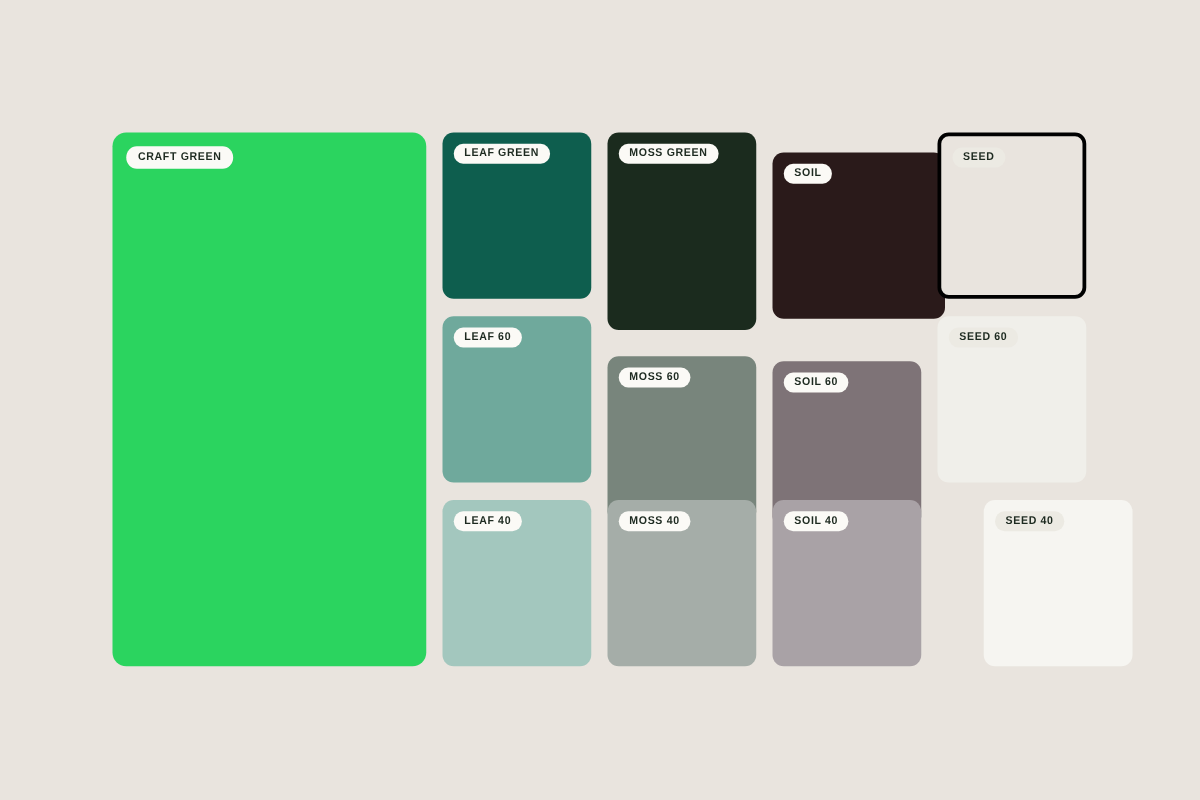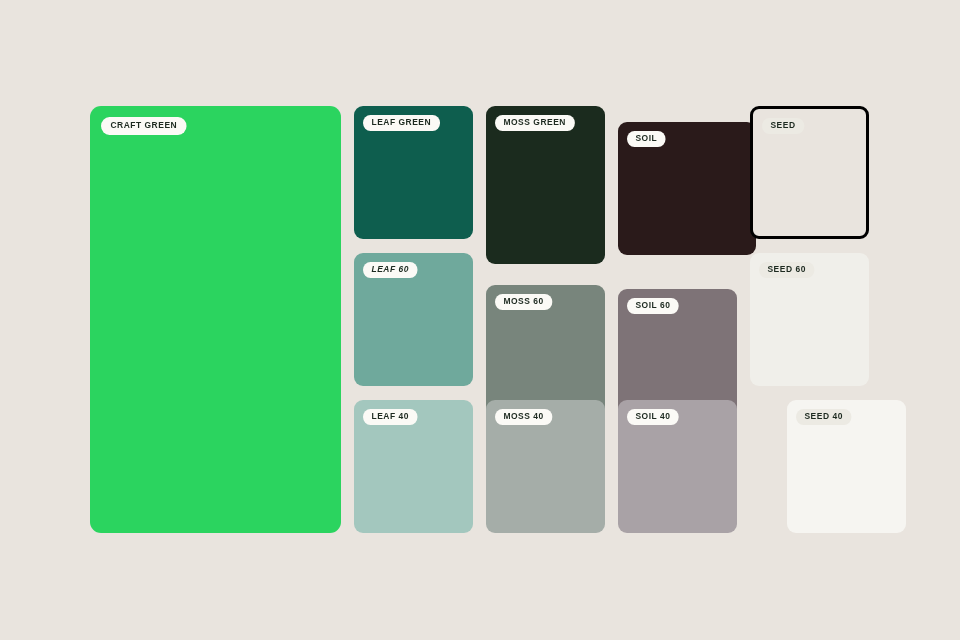--- a/index.html
+++ b/index.html
@@ -82,21 +82,21 @@
       </div>
       <div class="swatch" style="left: 486px; top: 106px; width: 119px; height: 158px; background: rgb(27, 43, 30);">
         <span class="pill">MOSS GREEN</span>
       </div>
       <div class="swatch" style="left: 618px; top: 106px; width: 138px; height: 133px; background: rgb(42, 26, 26); margin-top: 16px;">
         <span class="pill">SOIL</span>
       </div>
       <div class="swatch outlined tint-pill" style="left: 750px; top: 106px; width: 119px; height: 133px; background: rgb(233, 228, 222);">
         <span class="pill">SEED</span>
       </div>
-      <div class="swatch" style="left: 354px; top: 253px; width: 119px; height: 133px; background: rgb(111, 169, 156); font-style: italic;">
+      <div class="swatch" style="left: 354px; top: 253px; width: 119px; height: 133px; background: rgb(111, 169, 156);">
         <span class="pill">LEAF 60</span>
       </div>
       <div class="swatch" style="left: 486px; top: 253px; width: 119px; height: 133px; background: rgb(120, 133, 124); margin-top: 32px;">
         <span class="pill">MOSS 60</span>
       </div>
       <div class="swatch" style="left: 618px; top: 253px; width: 119px; height: 133px; background: rgb(126, 115, 119); margin-top: 36px;">
         <span class="pill">SOIL 60</span>
       </div>
       <div class="swatch tint-pill" style="left: 750px; top: 253px; width: 119px; height: 133px; background: rgb(240, 239, 234);">
         <span class="pill">SEED 60</span>

